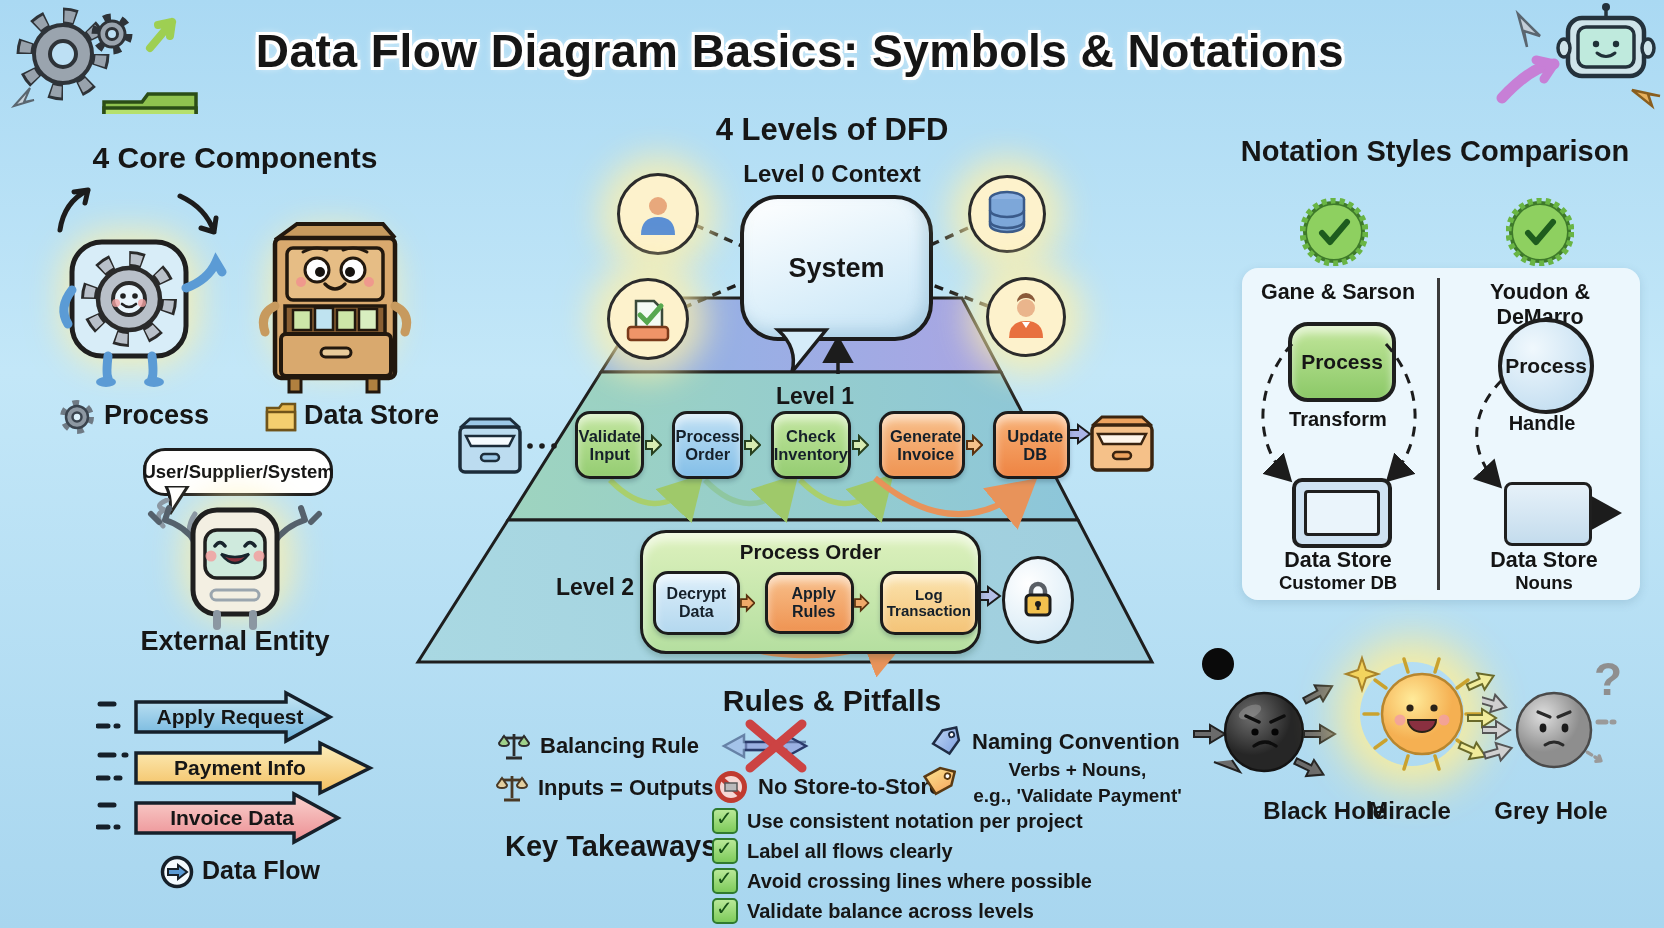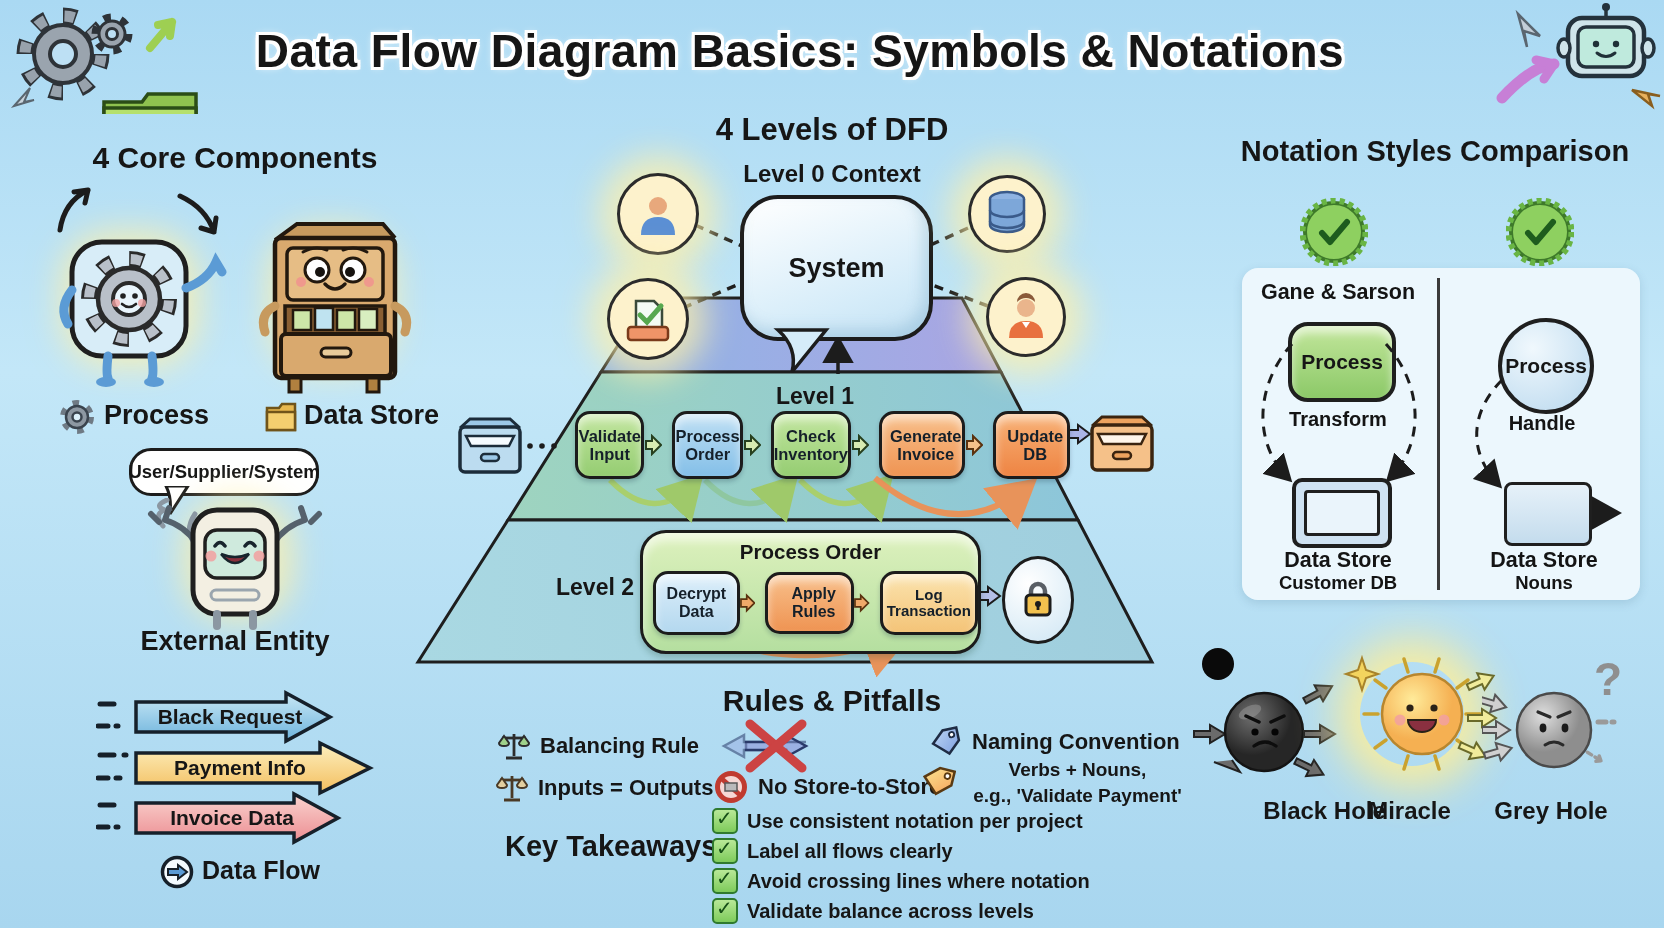--- a/index.html
+++ b/index.html
@@ -120,21 +120,21 @@
     <circle cx="19" cy="19" r="11" fill="#8d98a2" stroke="#3a444e" stroke-width="2.5"></circle>
     <circle cx="19" cy="19" r="4.5" fill="#dcf0fa" stroke="#3a444e" stroke-width="2.5"></circle>
   </svg>
   <div class="abs b ink" style="left:104px;top:400px;font-size:27px;">Process</div>
   <svg class="abs" style="left:264px;top:400px" width="34" height="34" viewBox="0 0 34 34">
     <path d="M3 8 h12 l3 -4 h13 v26 h-28 z" fill="#e8b84f" stroke="#70541a" stroke-width="2.5"></path>
     <path d="M3 12 h28 v18 h-28 z" fill="#f4cf6f" stroke="#70541a" stroke-width="2.5"></path>
   </svg>
   <div class="abs b ink" style="left:304px;top:400px;font-size:27px;">Data Store</div>
 
-  <div class="abs ctr b" style="left:129px;top:448px;width:184px;height:42px;background:#ffffff;border:3.5px solid #1c1c1c;border-radius:22px;font-size:18.5px;color:#161616;">User/Supplier/System</div>
+  <div class="abs ctr b" style="left:143px;top:448px;width:184px;height:42px;background:#ffffff;border:3.5px solid #1c1c1c;border-radius:22px;font-size:18.5px;color:#161616;">User/Supplier/System</div>
   <svg class="abs" style="left:158px;top:486px" width="36" height="30" viewBox="0 0 36 30">
     <path d="M8 0 h22 L12 28 q 2 -16 -4 -28 z" fill="#ffffff" stroke="#1c1c1c" stroke-width="3"></path>
   </svg>
   <div class="abs glow" style="left:200px;top:515px;width:76px;height:88px;border-radius:30px;"></div>
   <svg class="abs" style="left:135px;top:498px" width="200" height="135" viewBox="0 0 200 135">
     <path d="M28 28 q -10 -12 2 -16 q -12 -4 2 -10 M60 16 Q 48 34 62 48" stroke="#8b97a2" stroke-width="5" fill="none" stroke-linecap="round"></path>
     <path d="M62 46 Q 50 28 30 22 M30 22 l4 -12 M24 24 l-8 -8" stroke="#55616c" stroke-width="6" fill="none" stroke-linecap="round"></path>
     <path d="M138 46 Q 150 28 170 22 M170 22 l-4 -12 M176 24 l8 -8" stroke="#55616c" stroke-width="6" fill="none" stroke-linecap="round"></path>
     <rect x="58" y="12" width="84" height="104" rx="24" fill="#f3efe2" stroke="#1f1f1f" stroke-width="5"></rect>
     <rect x="70" y="32" width="60" height="48" rx="12" fill="#cfeadd" stroke="#1f1f1f" stroke-width="3.5"></rect>
@@ -151,21 +151,21 @@
     <defs>
         <linearGradient id="gA" x1="0" y1="0" x2="0" y2="1">
       <stop offset="0" stop-color="#c9e8f6"></stop>
           <stop offset="1" stop-color="#6db3dc"></stop>
         </linearGradient>
       </defs>
     <line x1="4" y1="14" x2="28" y2="14" stroke="#16202a" stroke-width="5" stroke-linecap="round" stroke-dasharray="14 10"></line>
     <line x1="2" y1="36" x2="22" y2="36" stroke="#16202a" stroke-width="5" stroke-linecap="round" stroke-dasharray="10 8"></line>
     <path d="M40 12 H190 V3 L234 27 L190 51 V42 H40 z" fill="url(#gA)" stroke="#16202a" stroke-width="3.5"></path>
   </svg>
-  <div class="abs b ink ctr" style="left:140px;top:704px;width:180px;height:26px;font-size:21px;">Black Request</div>
+  <div class="abs b ink ctr" style="left:140px;top:704px;width:180px;height:26px;font-size:21px;">Apply Request</div>
 
   <svg class="abs" style="left:96px;top:740px" width="280" height="56" viewBox="0 0 280 56">
     <defs>
         <linearGradient id="gB" x1="0" y1="0" x2="0" y2="1">
       <stop offset="0" stop-color="#fdf0c0"></stop>
           <stop offset="1" stop-color="#f3be5e"></stop>
         </linearGradient>
       </defs>
     <line x1="4" y1="15" x2="30" y2="15" stroke="#16202a" stroke-width="5" stroke-linecap="round" stroke-dasharray="14 10"></line>
     <line x1="2" y1="38" x2="24" y2="38" stroke="#16202a" stroke-width="5" stroke-linecap="round" stroke-dasharray="10 8"></line>
@@ -347,20 +347,21 @@
   <svg class="abs" style="left:1506px;top:198px" width="68" height="68" viewBox="0 0 68 68">
     <circle cx="34" cy="34" r="29" fill="#8ed060" stroke="#3e7a2a" stroke-width="4"></circle>
     <circle cx="34" cy="34" r="31.5" fill="none" stroke="#69b544" stroke-width="6" stroke-dasharray="5 4.05"></circle>
     <path d="M22 35 l8 9 l17 -20" fill="none" stroke="#1e5c1e" stroke-width="6" stroke-linecap="round" stroke-linejoin="round"></path>
   </svg>
 
   <div class="abs" style="left:1242px;top:268px;width:398px;height:332px;border-radius:16px;background:rgba(240,248,253,.92);box-shadow:0 3px 10px rgba(60,100,130,.18);"></div>
   <div class="abs" style="left:1437px;top:278px;width:2.5px;height:312px;background:#3a3a3a;"></div>
 
   <div class="abs note-label" style="left:1248px;top:280px;width:180px;font-size:21.5px;">Gane &amp; Sarson</div>
+  <div class="abs note-label" style="left:1444px;top:280px;width:192px;font-size:21.5px;">Youdon &amp; DeMarro</div>
 
   <div class="abs ctr b ink" style="left:1288px;top:322px;width:100px;height:72px;border:4px solid #1f1f1f;border-radius:20px;font-size:21px;
        background:linear-gradient(180deg,#c2e69b,#8cc968);box-shadow:inset 0 7px 8px rgba(255,255,255,.6);">Process</div>
   <div class="abs note-label" style="left:1268px;top:408px;width:140px;font-size:20px;">Transform</div>
 
   <div class="abs ctr b ink" style="left:1498px;top:318px;width:88px;height:88px;border:4px solid #1f1f1f;border-radius:50%;font-size:21px;
        background:radial-gradient(circle at 35% 30%,#f0f8fd,#b9d8ee);">Process</div>
   <div class="abs note-label" style="left:1478px;top:412px;width:128px;font-size:20px;">Handle</div>
 
   <svg class="abs" style="left:1240px;top:300px" width="400" height="230" viewBox="0 0 400 230">
@@ -459,21 +460,21 @@
     <div class="rule-row" style="font-size:20px;gap:9px;">
       <span class="chk"></span>
       <span>Use consistent notation per project</span>
     </div>
     <div class="rule-row" style="font-size:20px;gap:9px;">
       <span class="chk"></span>
       <span>Label all flows clearly</span>
     </div>
     <div class="rule-row" style="font-size:20px;gap:9px;">
       <span class="chk"></span>
-      <span>Avoid crossing lines where notation</span>
+      <span>Avoid crossing lines where possible</span>
     </div>
     <div class="rule-row" style="font-size:20px;gap:9px;">
       <span class="chk"></span>
       <span>Validate balance across levels</span>
     </div>
   </div>
 
   <svg class="abs" style="left:1192px;top:644px" width="148" height="140" viewBox="0 0 148 140">
     <defs>
         <radialGradient id="bh" cx=".35" cy=".3">

